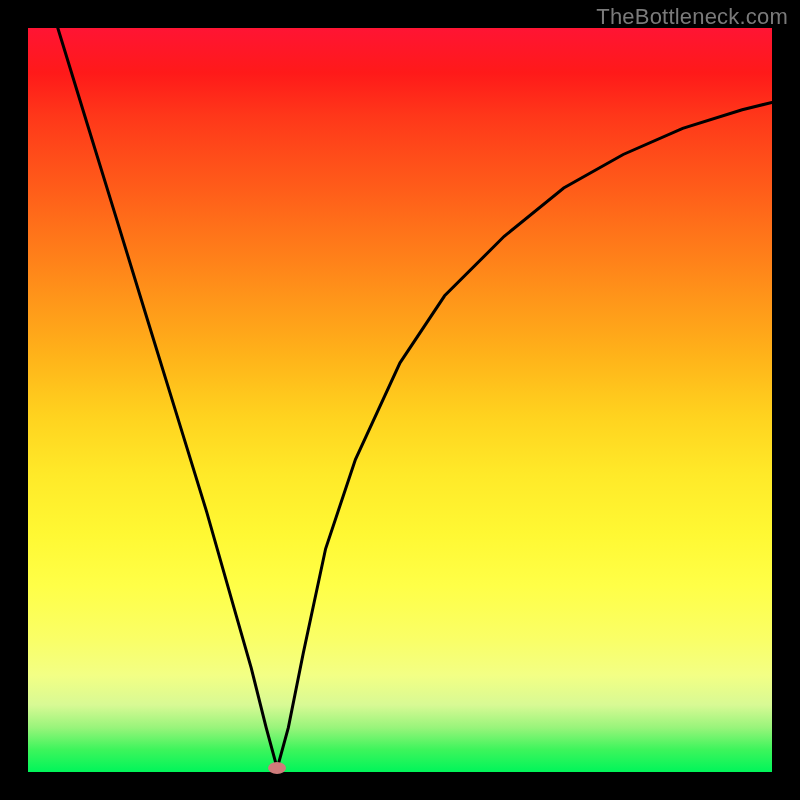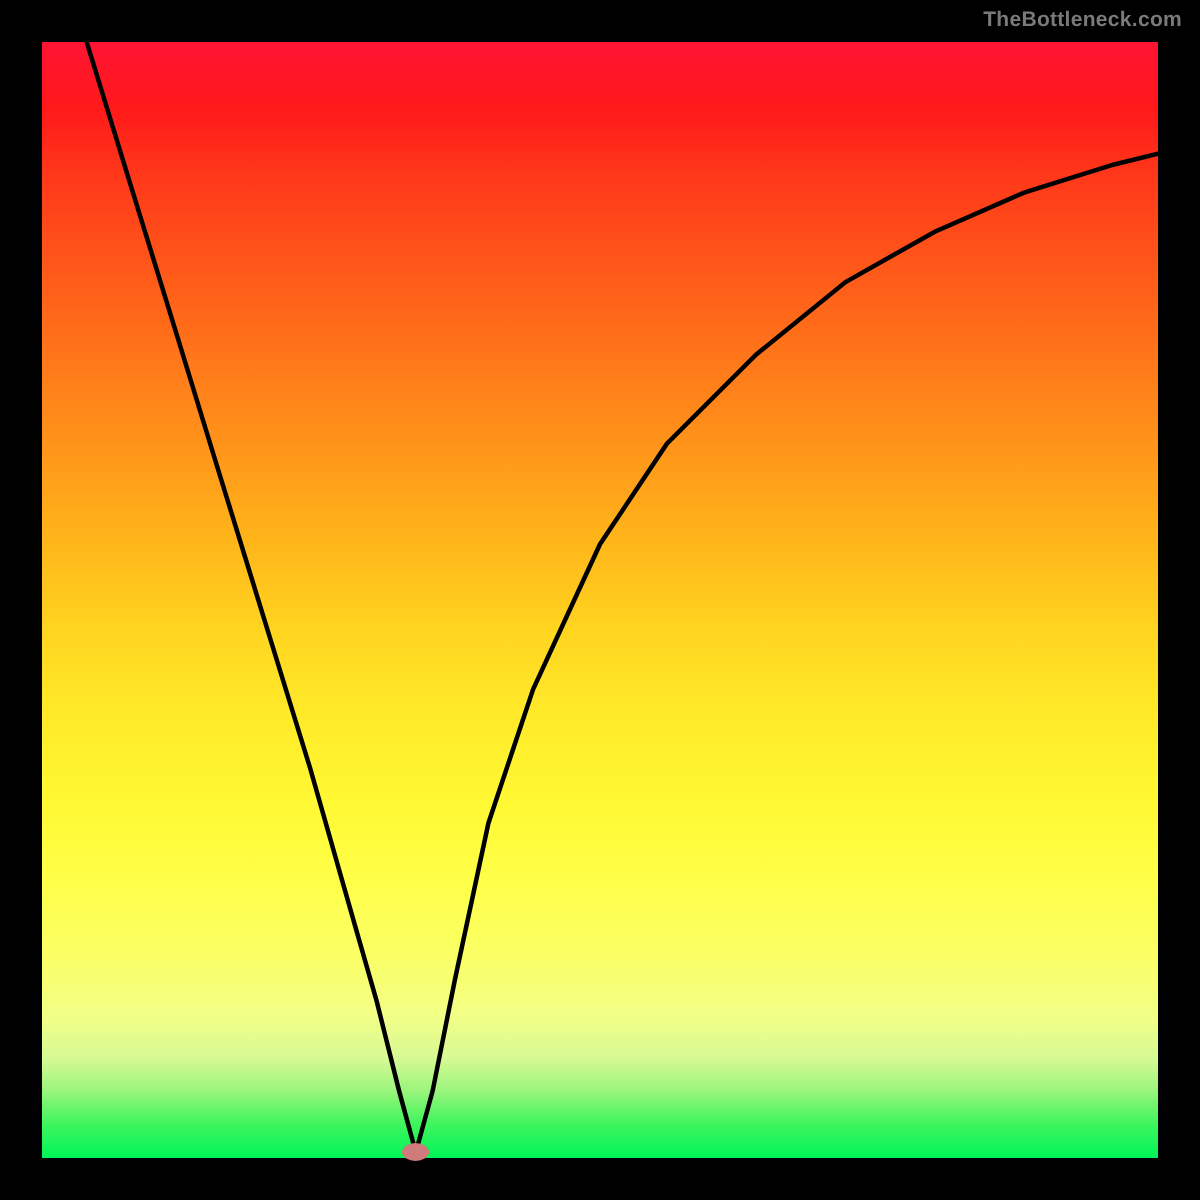--- a/index.html
+++ b/index.html
@@ -15,22 +15,22 @@
     position: relative;
     width: 800px;
     height: 800px;
     background: #000;
   }
   .watermark {
     position: absolute;
     top: 4px;
     right: 12px;
     color: #7a7a7a;
-    font-size: 14px;
-    font-weight: 700;
+    font-size: 22px;
+    font-weight: 400;
     letter-spacing: 0.2px;
     z-index: 10;
   }
   .plot-area {
     position: absolute;
     left: 28px;
     top: 28px;
     width: 744px;
     height: 744px;
   }

